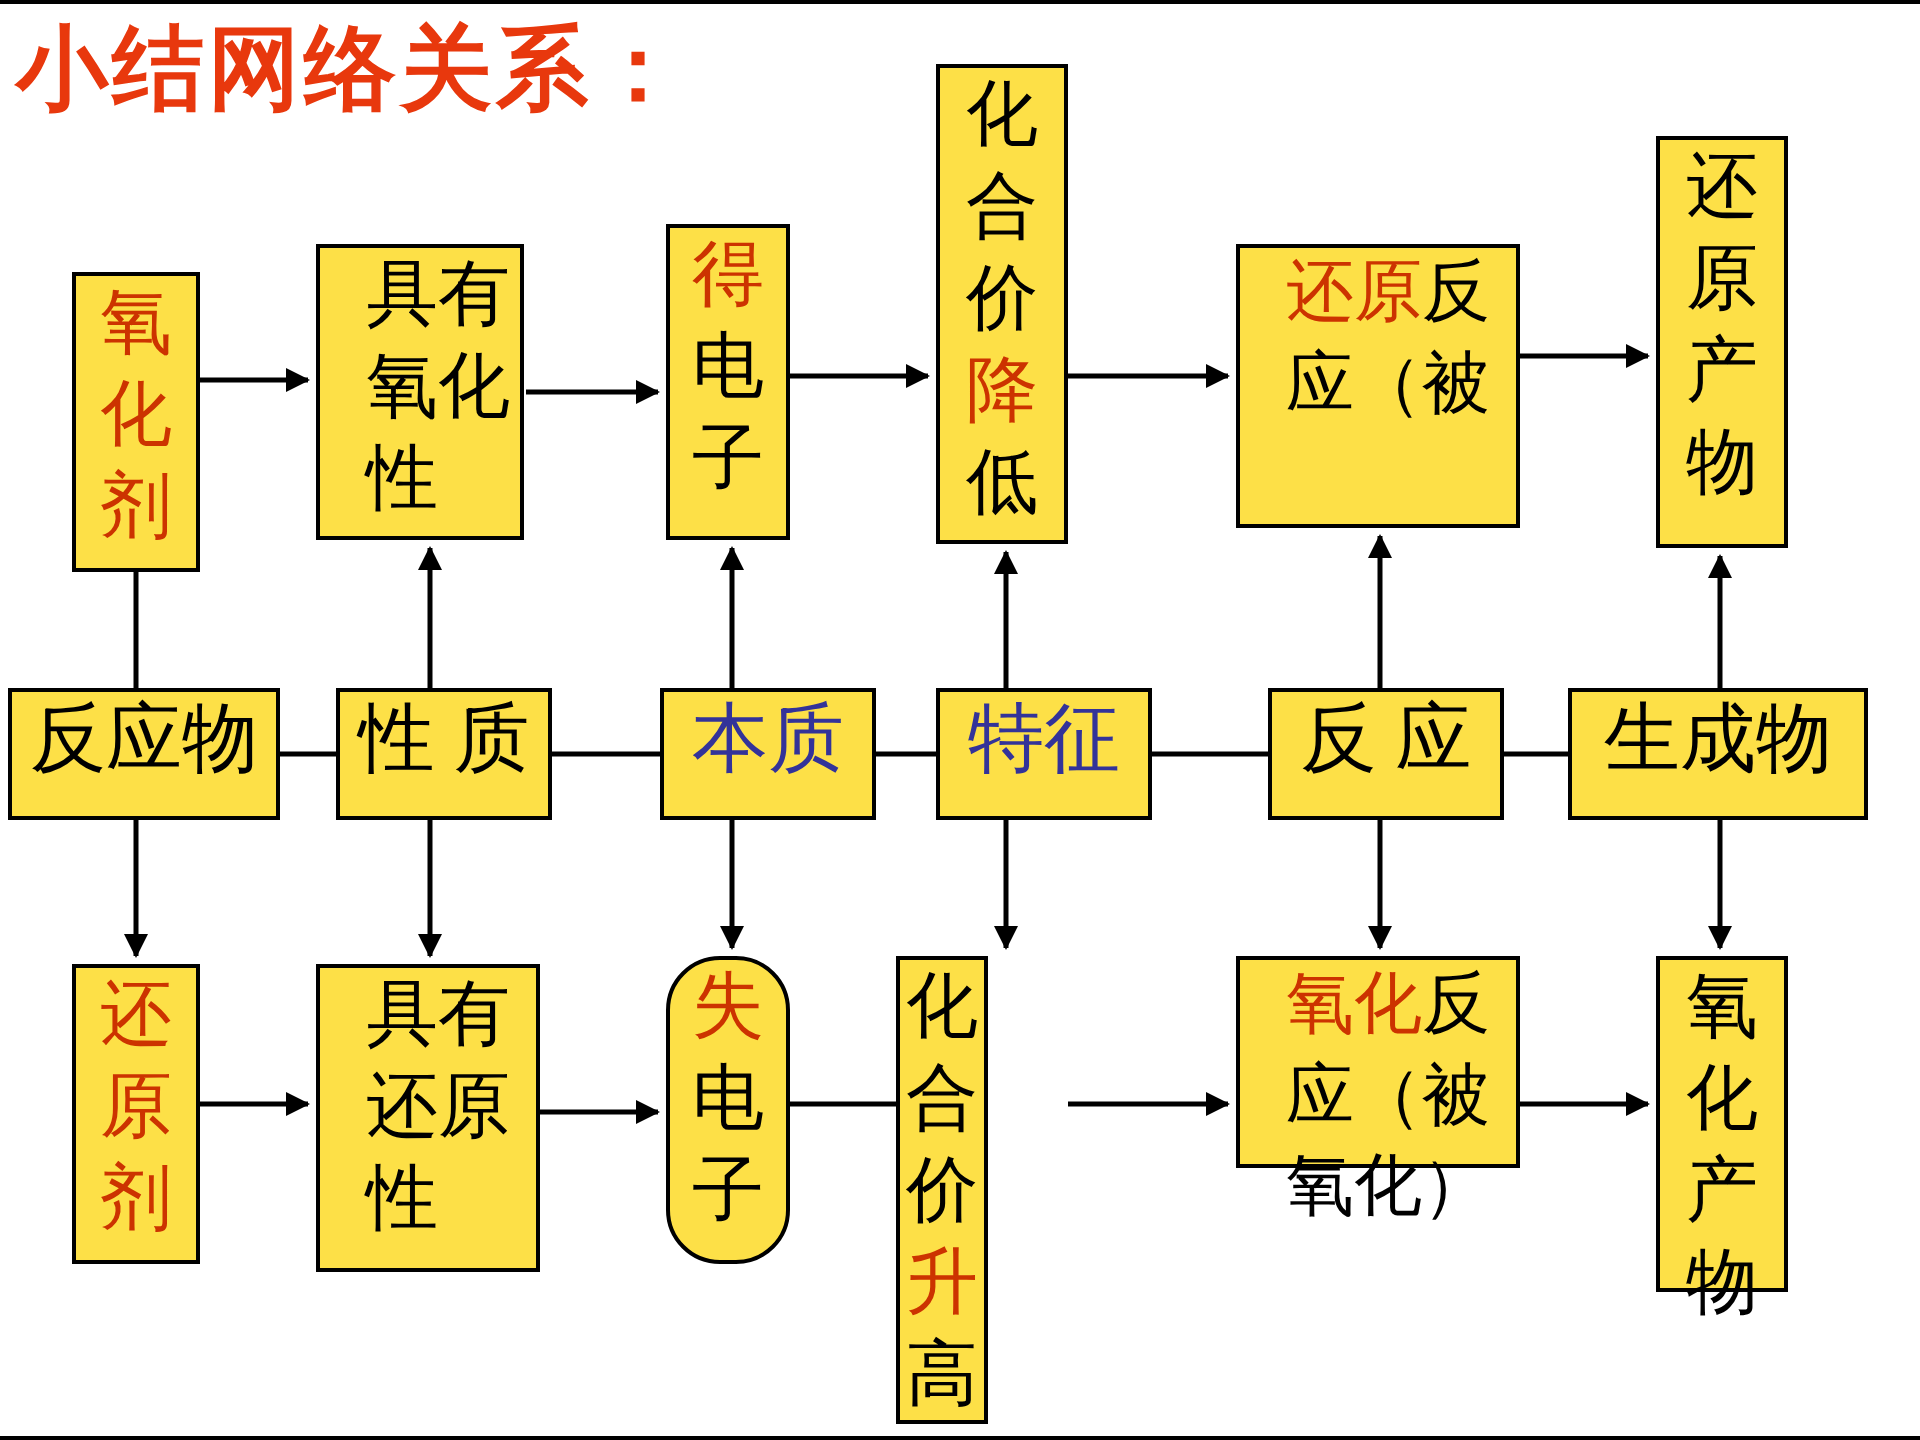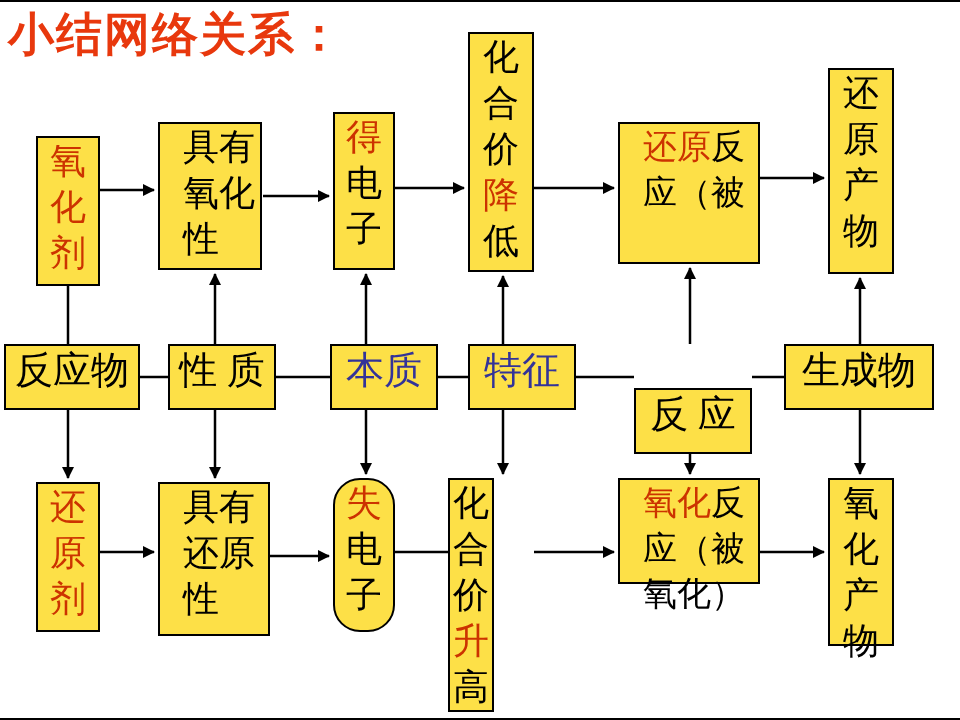--- a/index.html
+++ b/index.html
@@ -131,21 +131,21 @@
 </div>
 
 <div class="box mid blue" style="left:330px;top:344px;width:108px;height:66px;">
   <span>本质</span>
 </div>
 
 <div class="box mid blue" style="left:468px;top:344px;width:108px;height:66px;">
   <span>特征</span>
 </div>
 
-<div class="box mid" style="left:634px;top:344px;width:118px;height:66px;margin-top:44px;">
+<div class="box mid" style="left:634px;top:344px;width:118px;height:66px;">
   <span>反 应</span>
 </div>
 
 <div class="box mid" style="left:784px;top:344px;width:150px;height:66px;">
   <span>生成物</span>
 </div>
 
 <div class="box" style="left:36px;top:482px;width:64px;height:150px;">
   <div class="vcol red">还原剂</div>
 </div>

